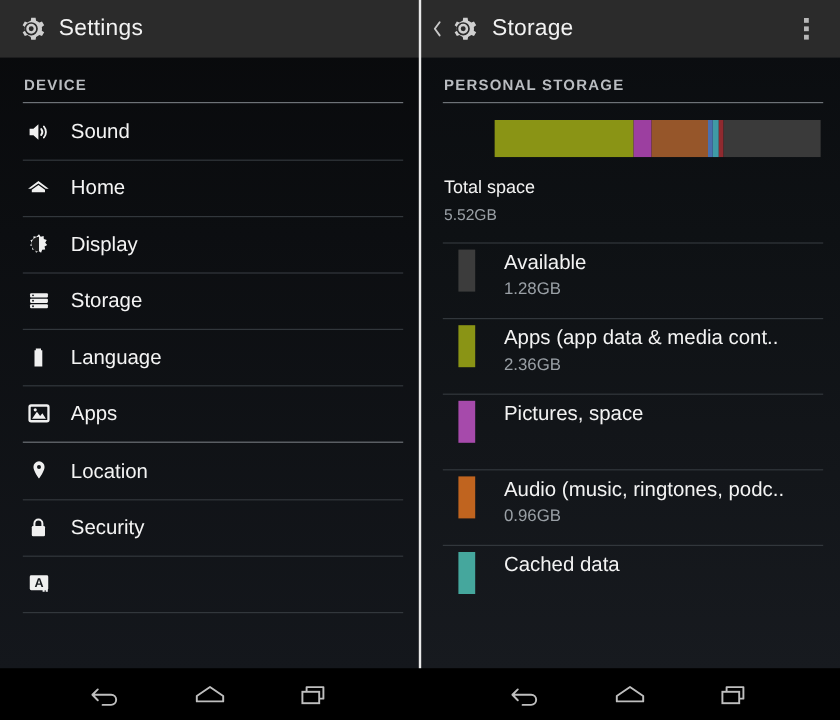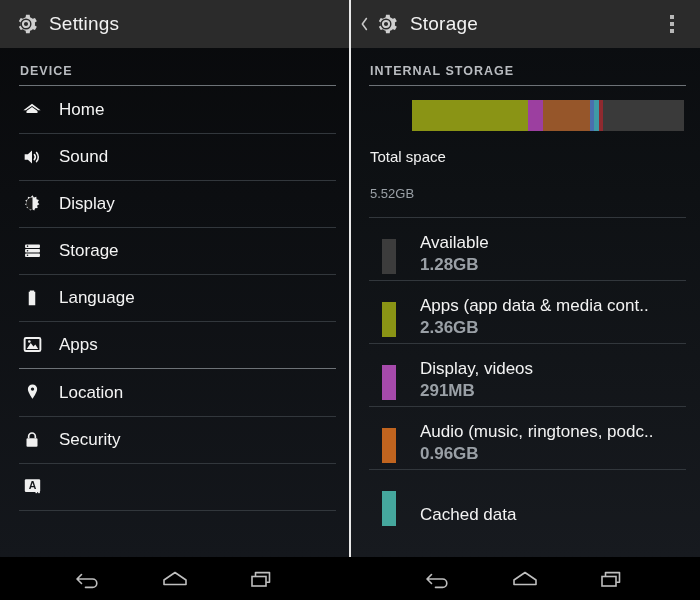--- a/index.html
+++ b/index.html
@@ -151,26 +151,26 @@
     width: 100%;
     overflow: hidden;
   }
   .usage-bar span { display: block; height: 100%; }
 
   .total-row {
     padding: 15px 0 13px 20px;
     position: relative;
   }
   .total-title { color: #f2f2f2; font-size: 15px; line-height: 22px; }
-  .total-sub { color: #9aa0a6; font-size: 13px; line-height: 20px; margin-top: 16px; }
+  .total-sub { color: #9aa0a6; font-size: 13px; line-height: 20px; margin-top: 1px; }
 
   .cat-row {
     position: relative;
     display: flex;
-    align-items: flex-end;
+    align-items: flex-start;
     min-height: 63px;
     padding: 6px 10px 6px 32px;
     box-sizing: border-box;
   }
   .cat-row::before {
     content: "";
     position: absolute;
     left: 19px; right: 14px; top: 0;
     height: 1px;
     background: #32373c;
@@ -183,24 +183,23 @@
   }
   .cat-text { min-width: 0; }
   .cat-name {
     color: #f3f3f3;
     font-size: 17px;
     line-height: 22px;
     white-space: nowrap;
   }
   .cat-size {
     color: #9aa0a6;
-    font-size: 17px;
+    font-size: 14px;
     line-height: 19px;
     margin-top: 1px;
-    font-weight: bold;
   }
 
   
   .navbar {
     height: 43px;
     background: #000;
     display: flex;
     width: 700px;
   }
   .navhalf {
@@ -239,35 +238,35 @@
         </span>
         <span class="ab-title">Settings</span>
       </div>
 
       <div class="section-hdr">DEVICE</div>
       <div class="section-rule"></div>
 
       <div class="set-row">
         <span class="set-ico">
           <svg width="22" height="22" viewBox="0 0 24 24">
-              <path fill="#f0f0f0" d="M12 5.2 2.6 12.4h2.6L12 7.6l6.8 4.8h2.6L12 5.2zm0 3.6-6 4.4v2.2h12v-2.2l-6-4.4z"></path>
-            </svg>
-        </span>
-        <span class="set-label">Home</span>
-      </div>
-
-      <div class="set-row">
-        <span class="set-ico">
-          <svg width="22" height="22" viewBox="0 0 24 24">
             <path fill="#f0f0f0" d="M4 9v6h3.5L12 19V5L7.5 9H4z"></path>
             <path fill="#f0f0f0" d="M14.2 8.6a.9.9 0 0 0-.3 1.3 3.4 3.4 0 0 1 0 4.2.9.9 0 1 0 1.4 1.1 5.2 5.2 0 0 0 0-6.4.9.9 0 0 0-1.1-.2z"></path>
             <path fill="#f0f0f0" d="M16.6 6.3a.85.85 0 0 0-.3 1.25 6.7 6.7 0 0 1 0 8.9.85.85 0 1 0 1.3 1.1 8.4 8.4 0 0 0 0-11.1.85.85 0 0 0-1-.15z"></path>
           </svg>
         </span>
         <span class="set-label">Sound</span>
+      </div>
+
+      <div class="set-row">
+        <span class="set-ico">
+          <svg width="22" height="22" viewBox="0 0 24 24">
+              <path fill="#f0f0f0" d="M12 5.2 2.6 12.4h2.6L12 7.6l6.8 4.8h2.6L12 5.2zm0 3.6-6 4.4v2.2h12v-2.2l-6-4.4z"></path>
+            </svg>
+        </span>
+        <span class="set-label">Home</span>
       </div>
 
       <div class="set-row">
         <span class="set-ico">
           <svg width="21" height="21" viewBox="0 0 24 24">
             <path fill="#f0f0f0" d="M12 2.5 13.6 5l2.8-.8.2 2.9 2.8 1-1.5 2.5 1.9 2.2-2.5 1.5.6 2.8-2.9.2-1 2.8-2.4-1.6-2.4 1.6-1-2.8-2.9-.2.6-2.8L3.4 13l1.9-2.2L3.8 8.3l2.8-1 .2-2.9L9.6 5 12 2.5z"></path>
             <path fill="#1b1b1b" d="M12 4.8v14.4a7.2 7.2 0 0 1 0-14.4z"></path>
           </svg>
         </span>
         <span class="set-label">Display</span>
@@ -359,21 +358,21 @@
         </span>
         <span class="ab-title">Storage</span>
         <span class="spacer"></span>
         <span class="overflow">
           <i></i>
             <i></i>
             <i></i>
         </span>
       </div>
 
-      <div class="section-hdr">INTERNAL STORAGE</div>
+      <div class="section-hdr">PERSONAL STORAGE</div>
       <div class="section-rule"></div>
 
       <div class="bar-wrap">
         <div class="usage-bar" id="usage-bar">
             <span style="width: 42.8%; background: rgb(138, 148, 21);"></span>
             <span style="width: 5.3%; background: rgb(156, 63, 160);"></span>
             <span style="width: 17.4%; background: rgb(150, 86, 42);"></span>
             <span style="width: 1.6%; background: rgb(74, 111, 174);"></span>
             <span style="width: 1.8%; background: rgb(63, 154, 165);"></span>
             <span style="width: 1.3%; background: rgb(143, 42, 47);"></span>
@@ -397,22 +396,21 @@
           <div class="cat-row">
             <span class="swatch" style="background: rgb(138, 148, 21);"></span>
             <div class="cat-text">
               <div class="cat-name">Apps (app data &amp; media cont..</div>
               <div class="cat-size">2.36GB</div>
             </div>
           </div>
           <div class="cat-row">
             <span class="swatch" style="background: rgb(166, 74, 171);"></span>
             <div class="cat-text">
-              <div class="cat-name">Display, videos</div>
-              <div class="cat-size">291MB</div>
+              <div class="cat-name">Pictures, space</div>
             </div>
           </div>
           <div class="cat-row">
             <span class="swatch" style="background: rgb(192, 100, 31);"></span>
             <div class="cat-text">
               <div class="cat-name">Audio (music, ringtones, podc..</div>
               <div class="cat-size">0.96GB</div>
             </div>
           </div>
           <div class="cat-row">

